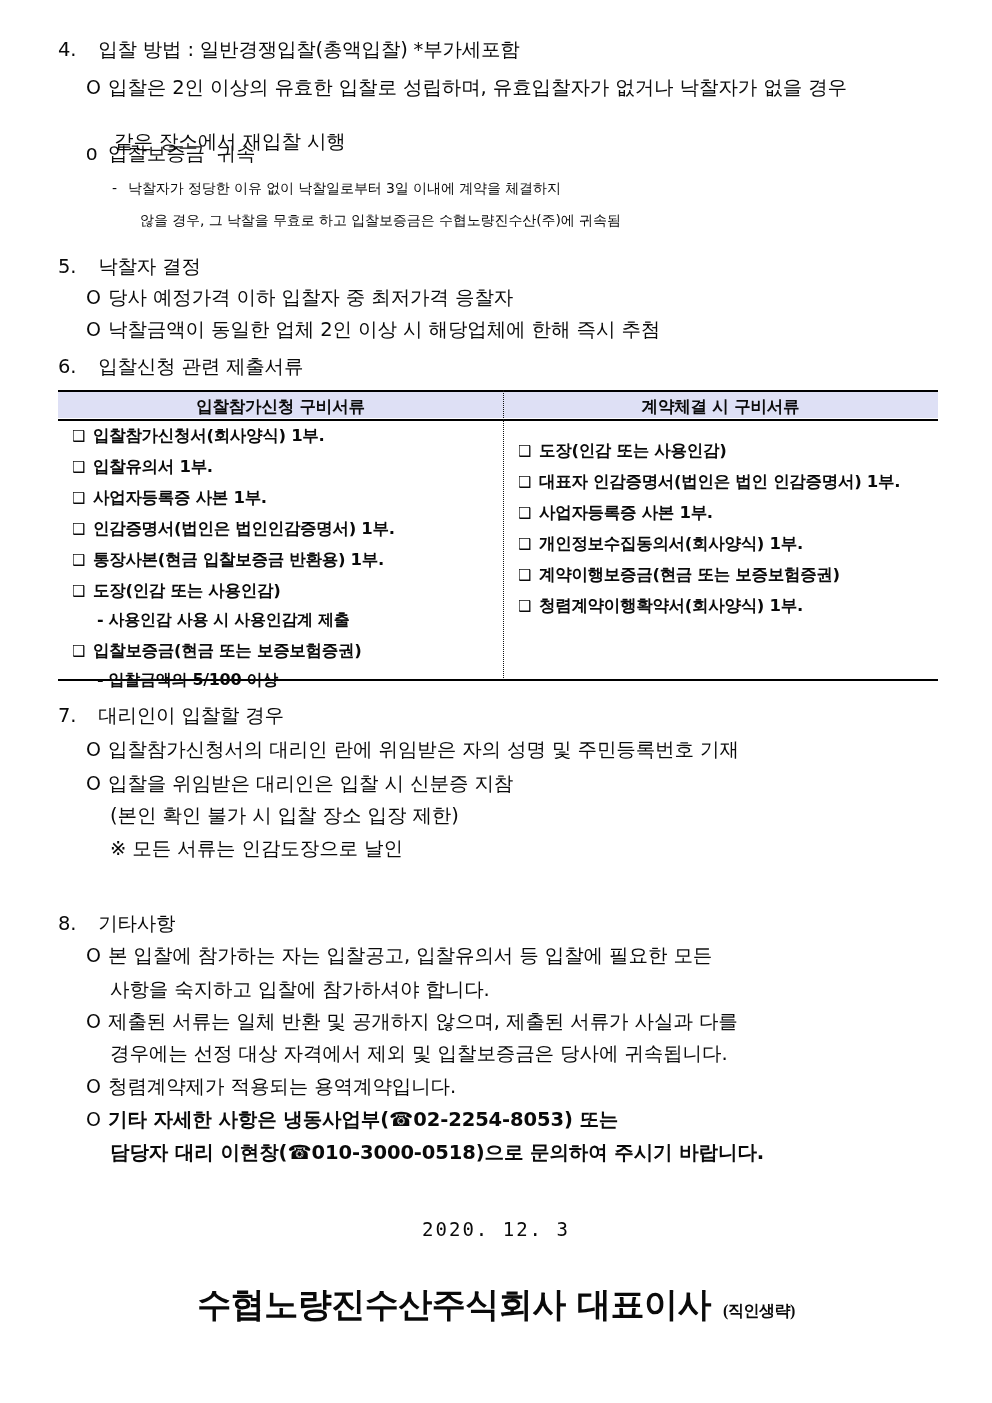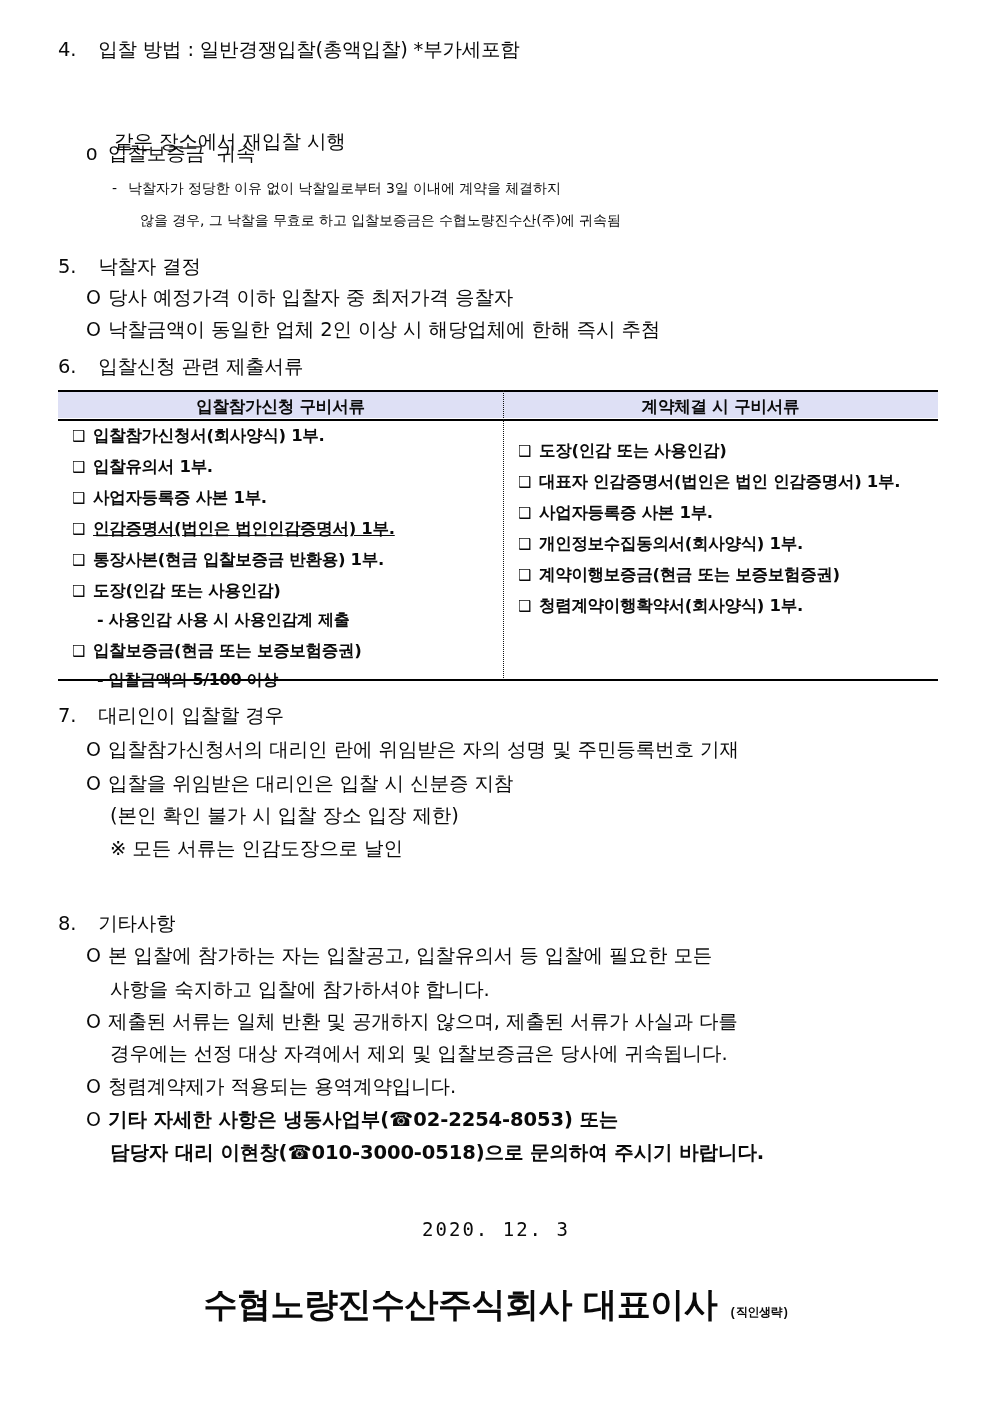--- a/index.html
+++ b/index.html
@@ -148,38 +148,41 @@
     left: 0;
     width: 992px;
     text-align: center;
     font-family: "DejaVu Serif", "Liberation Serif", serif;
     font-weight: bold;
     font-size: 34px;
     letter-spacing: -0.5px;
     white-space: nowrap;
   }
   .sig-small {
-    font-size: 12px;
-    font-weight: bold;
-    font-family: Liberation Mono, monospace;
+    font-size: 16px;
+    font-weight: bold;
+    font-family: Liberation Serif, serif;
     margin-left: 12px;
   }
   .tel { font-family: "DejaVu Sans", sans-serif; font-weight: bold; }
 </style>
 </head>
 <body>
 
 <div class="page">
 
   <div class="row sec-num" style="left:58px; top:40px;">
     <span>4.</span>
     <span style="display:inline-block; width:10px;"></span>
     <span>입찰 방법 : 일반경쟁입찰(총액입찰) *부가세포함</span>
   </div>
 
+  <div class="row lvl1" style="left:86px; top:78px;">
+    <span class="bullet-o">O</span><span>입찰은 2인 이상의 유효한 입찰로 성립하며, 유효입찰자가 없거나 낙찰자가 없을 경우</span>
+  </div>
   <div class="row lvl1" style="left:114px; top:112px;margin-top:20px;">
     <span>같은 장소에서 재입찰 시행</span>
   </div>
 
   <div class="row lvl1" style="left:86px; top:146px;font-family:Liberation Mono, monospace;">
     <span class="bullet-o">O</span><span>입찰보증금 귀속</span>
   </div>
   <div class="row lvl2" style="left:112px; top:181px;">
     <span class="dash">-</span><span>낙찰자가 정당한 이유 없이 낙찰일로부터 3일 이내에 계약을 체결하지</span>
   </div>
@@ -217,21 +220,21 @@
 
     <div class="cell-item" style="left:72px; top:425px;">
       <span class="chk">❑</span><span>입찰참가신청서(회사양식) 1부.</span>
     </div>
     <div class="cell-item" style="left:72px; top:456px;">
       <span class="chk">❑</span><span>입찰유의서 1부.</span>
     </div>
     <div class="cell-item" style="left:72px; top:487px;">
       <span class="chk">❑</span><span>사업자등록증 사본 1부.</span>
     </div>
-    <div class="cell-item" style="left:72px; top:518px;text-decoration:underline;">
+    <div class="cell-item" style="left:72px; top:518px;">
       <span class="chk">❑</span><span>인감증명서(법인은 법인인감증명서) 1부.</span>
     </div>
     <div class="cell-item" style="left:72px; top:549px;">
       <span class="chk">❑</span><span>통장사본(현금 입찰보증금 반환용) 1부.</span>
     </div>
     <div class="cell-item" style="left:72px; top:580px;">
       <span class="chk">❑</span><span>도장(인감 또는 사용인감)</span>
     </div>
     <div class="cell-sub" style="left:97px; top:610px;">
       <span>- 사용인감 사용 시 사용인감계 제출</span>

